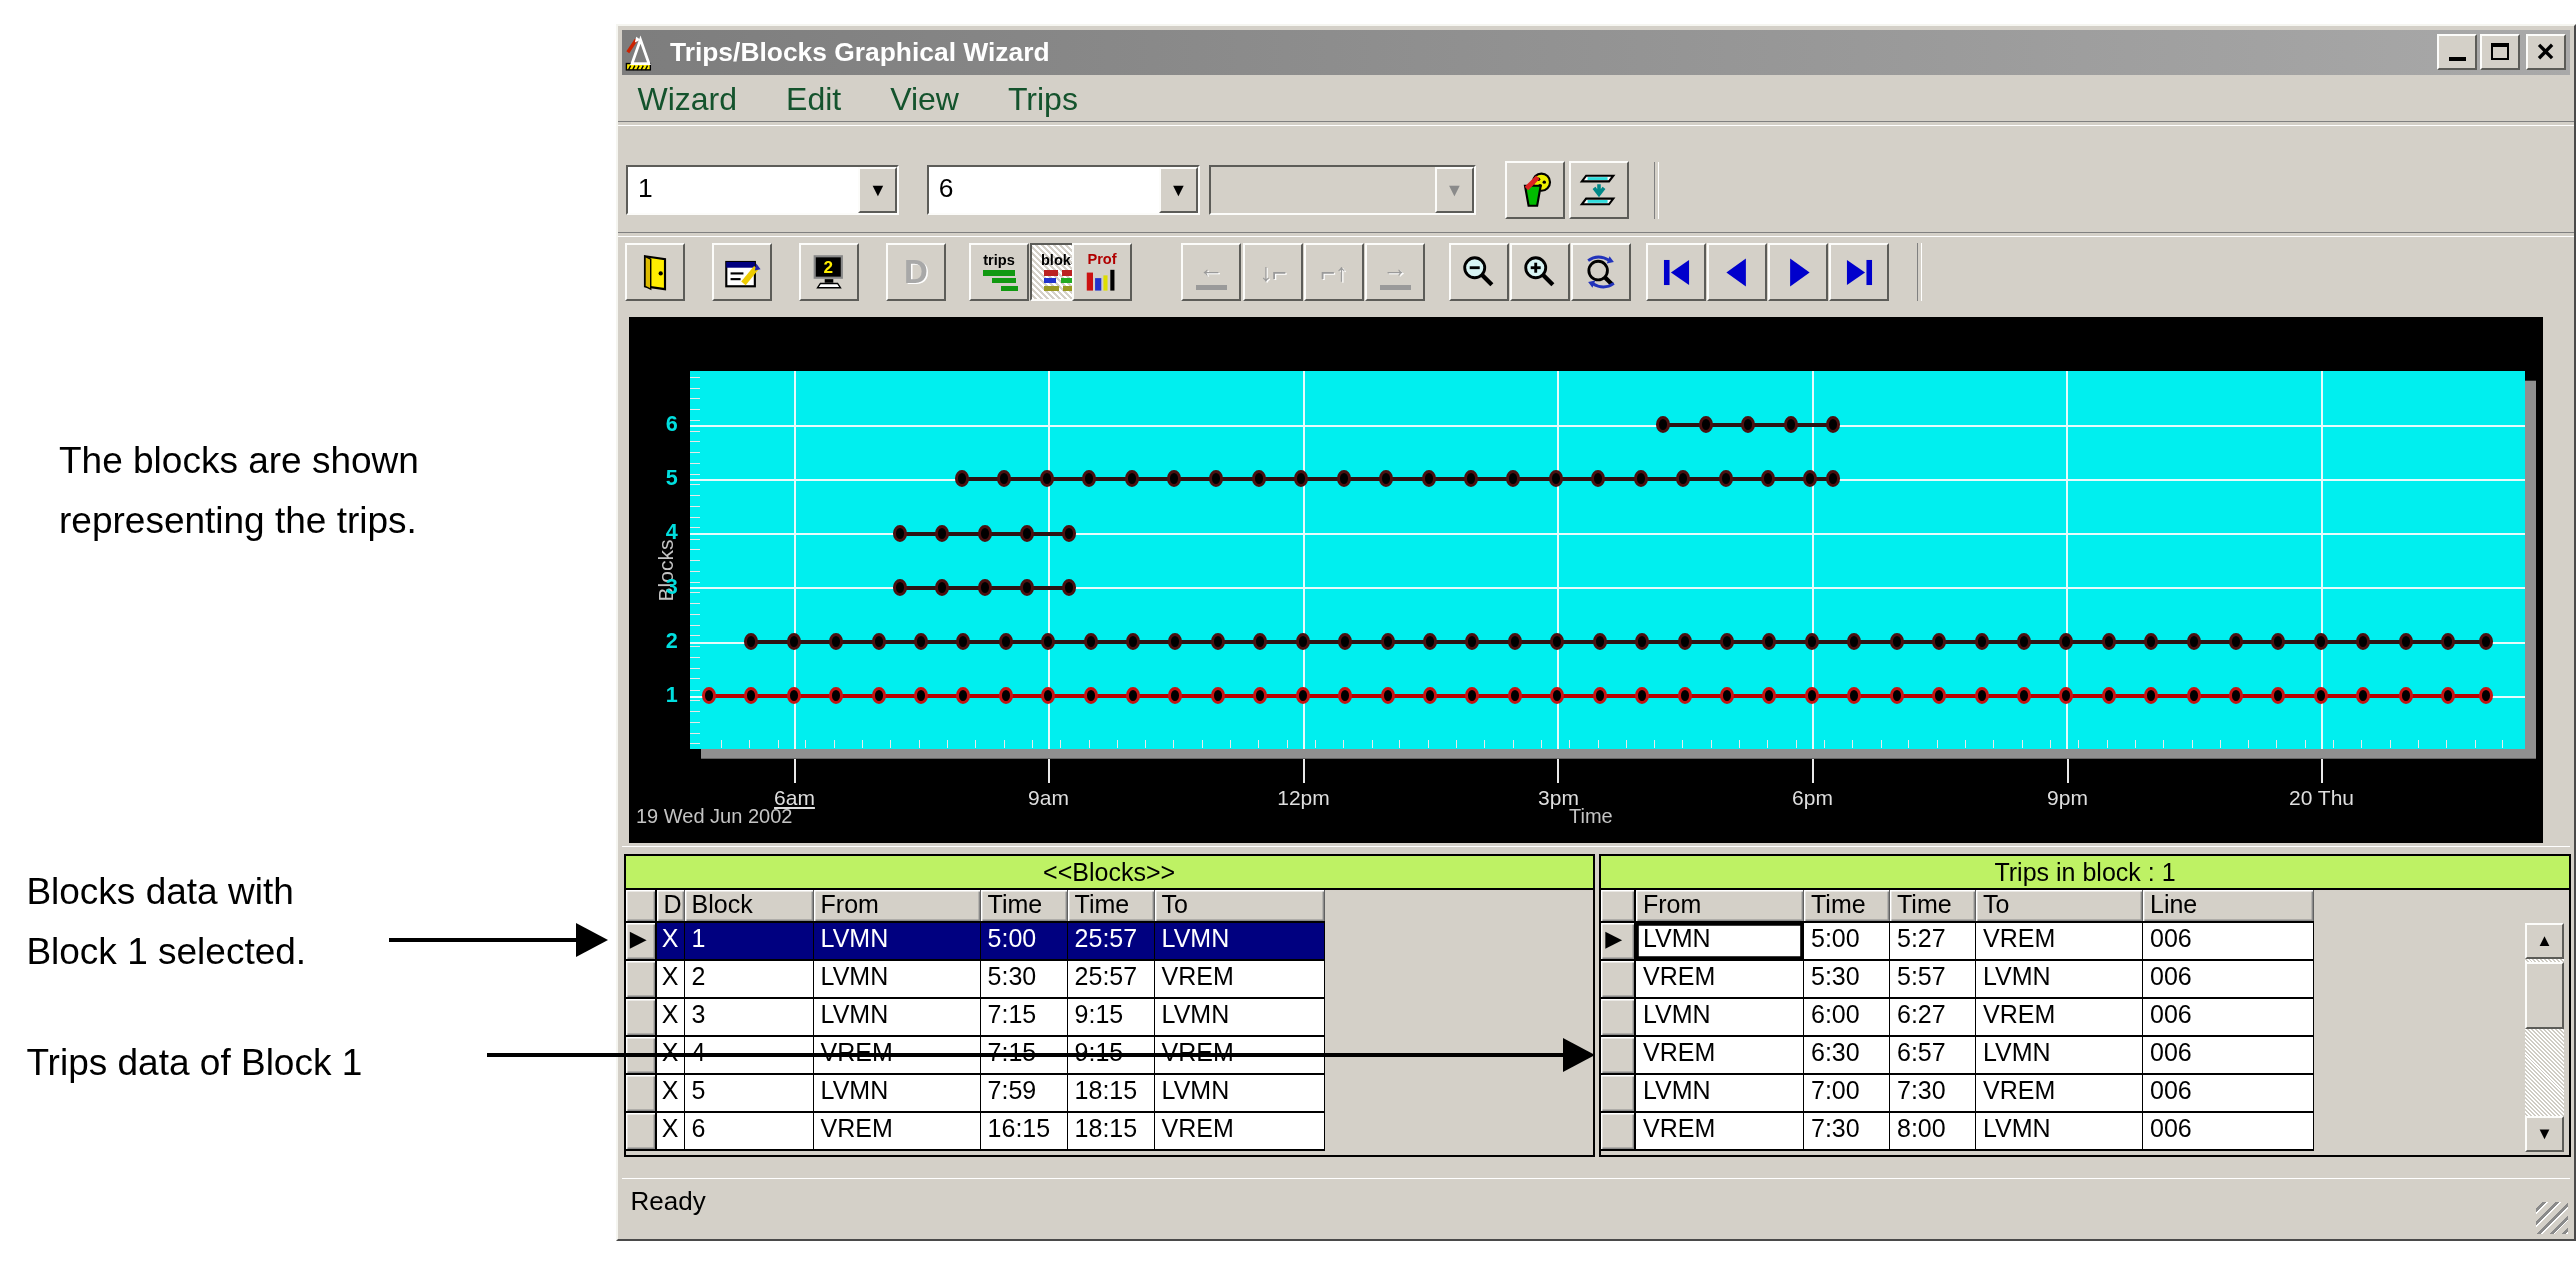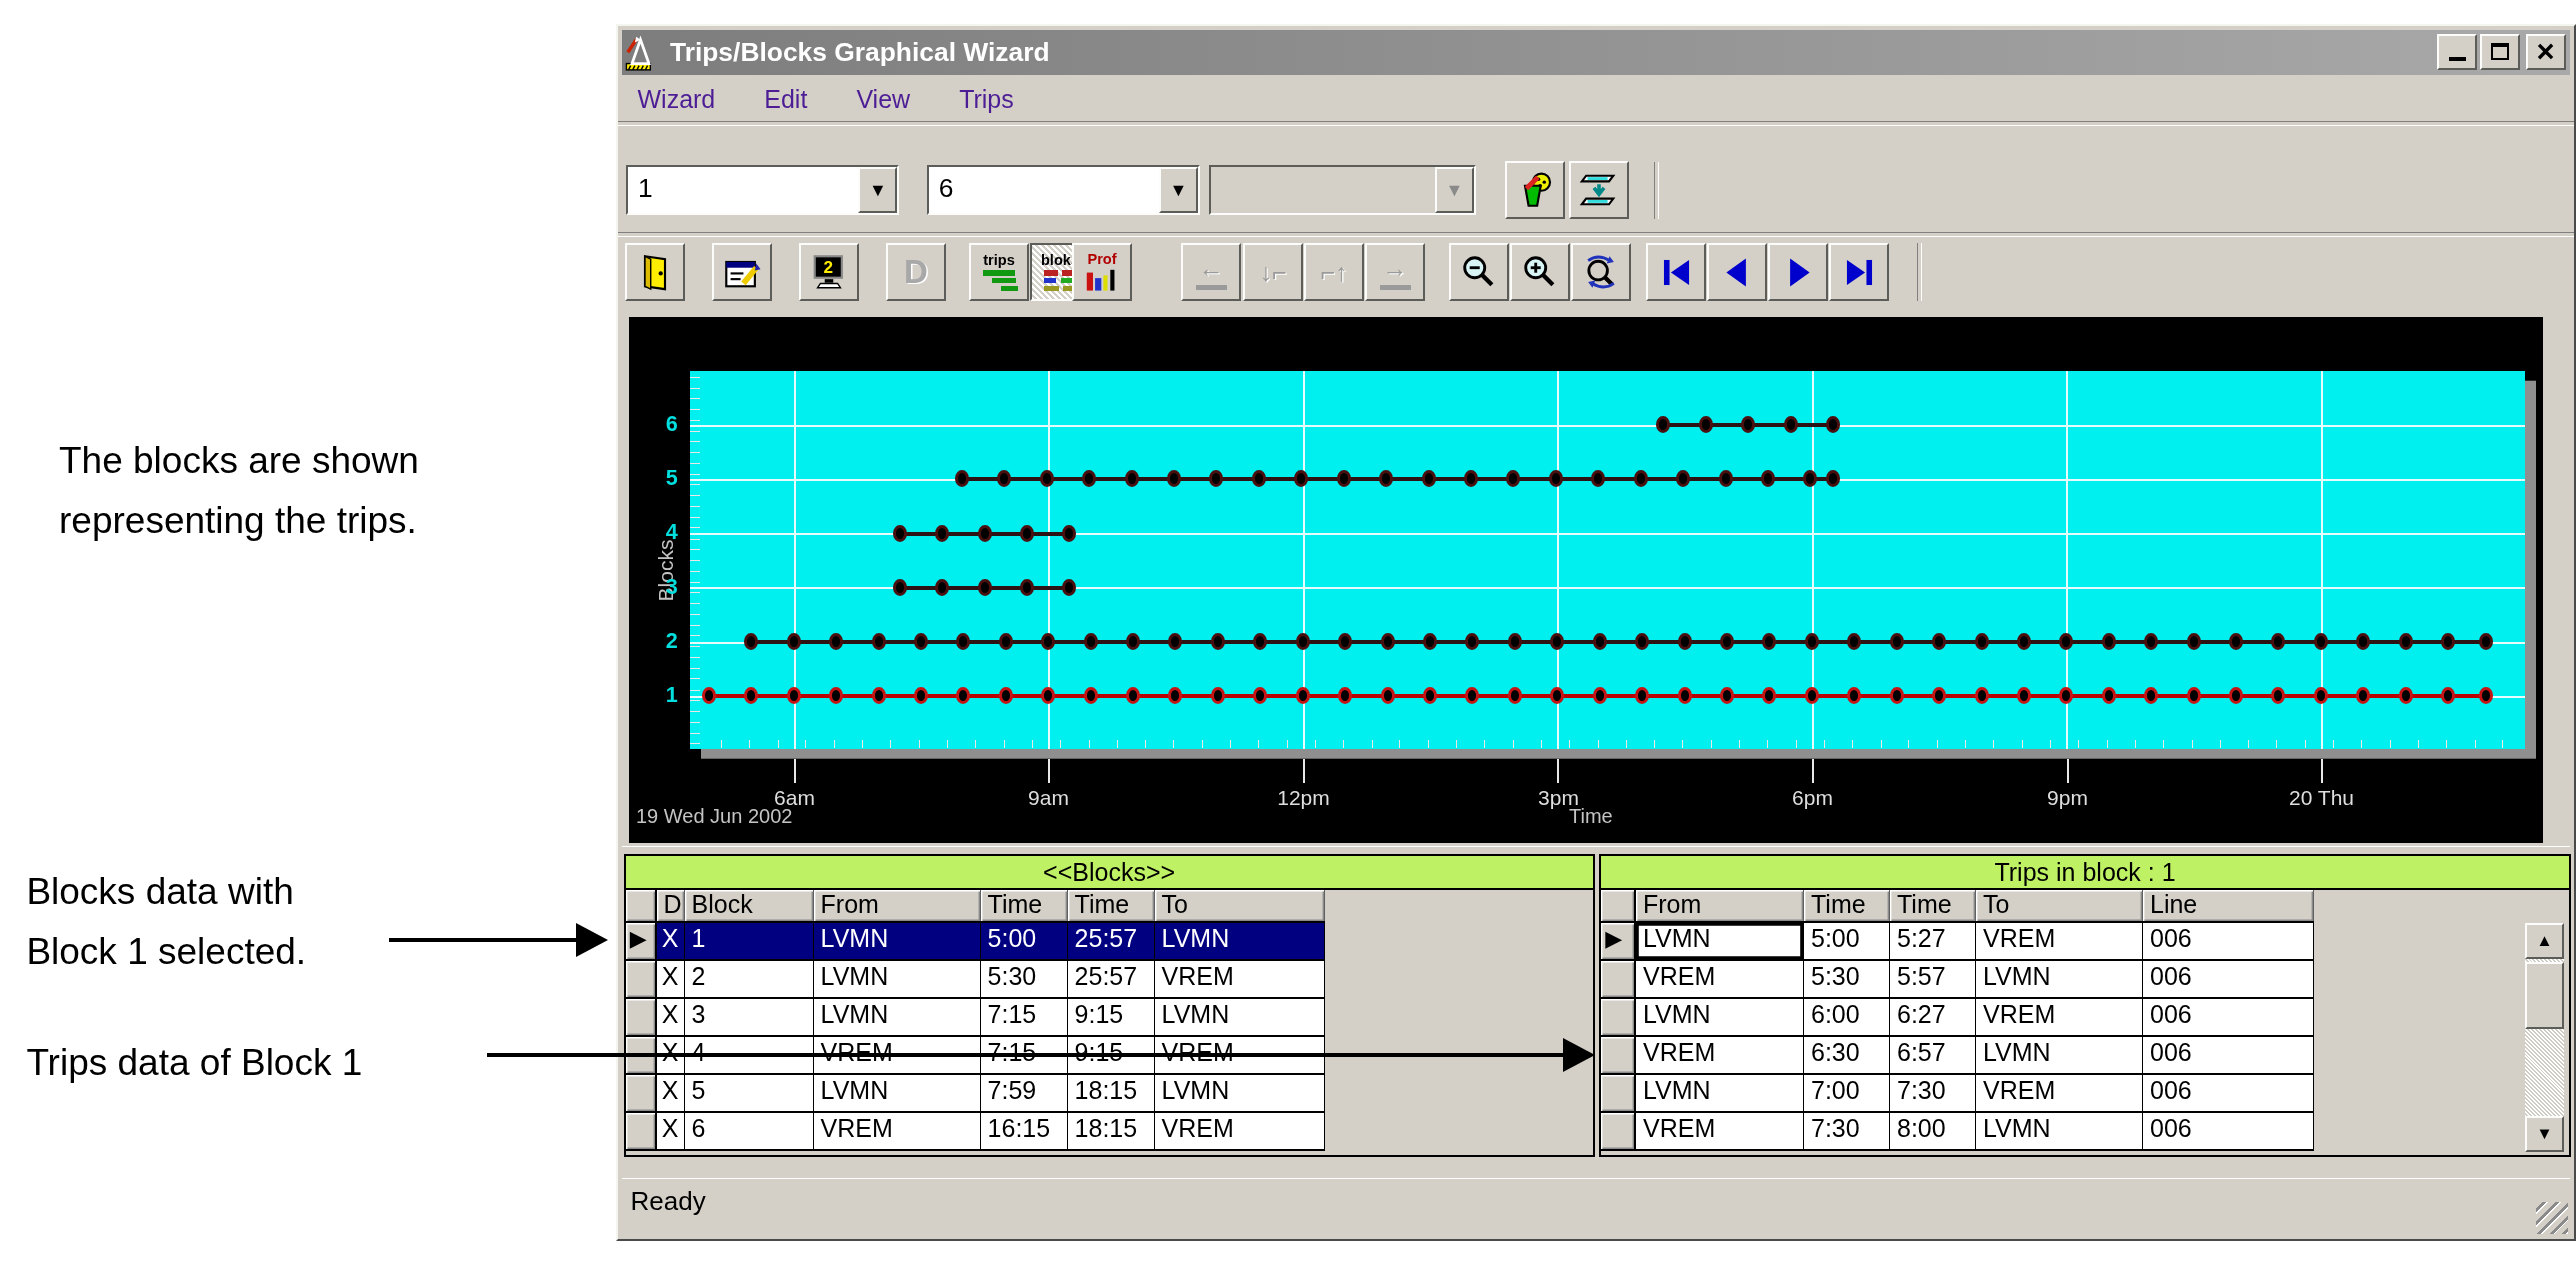--- a/index.html
+++ b/index.html
@@ -11,21 +11,21 @@
     background:linear-gradient(90deg,#7d7d7d,#a9a9a9);display:flex;align-items:center;}
   .title-text{color:#fff;font-weight:bold;font-size:26.4px;margin-left:7px;white-space:nowrap;}
   .title-icon{width:38px;height:38px;margin-left:2.8px;flex:0 0 auto;}
   .title-btns{position:absolute;right:4.2px;top:3.5px;display:flex;gap:2.8px;}
   .tbtn{width:40px;height:36px;background:#d4d0c8;border:2.1px solid;
     border-color:#fcfcfa #5c5c58 #5c5c58 #fcfcfa;display:flex;align-items:center;justify-content:center;box-sizing:border-box;}
   .glyph-min{width:16.7px;height:4.2px;background:#000;margin-top:15.3px;}
   .glyph-max{width:18px;height:16.7px;border:2.8px solid #000;border-top-width:4.9px;box-sizing:border-box;}
   .glyph-close{font-size:31px;font-weight:bold;color:#000;line-height:28px;}
   .menubar{position:absolute;left:4.2px;top:53px;right:4.2px;height:40px;display:flex;align-items:center;gap:49px;padding-left:15.3px;}
-  .menu-item{font-size:25px;color:#4c1d95;}
+  .menu-item{font-size:32px;color:#14532d;}
   .hsep{position:absolute;left:0;right:0;height:2.8px;border-top:1.4px solid #808080;border-bottom:1.4px solid #fff;}
   .vsep{position:absolute;width:2.8px;border-left:1.4px solid #808080;border-right:1.4px solid #fff;}
   
   .combo{position:absolute;height:50px;background:#fff;border:2.1px solid;
     border-color:#5c5c58 #fcfcfa #fcfcfa #5c5c58;box-sizing:border-box;display:flex;}
   .combo .val{flex:1;font-size:26.4px;padding:5.6px 0 0 9.7px;color:#000;}
   .combo .drop{width:39px;background:#d4d0c8;border:2.1px solid;border-color:#fcfcfa #5c5c58 #5c5c58 #fcfcfa;
     display:flex;align-items:center;justify-content:center;font-size:18px;color:#000;box-sizing:border-box;}
   .combo.disabled{background:#d4d0c8;}
   .combo.disabled .drop{color:#8a8a8a;}
@@ -532,21 +532,21 @@
     <div class="chart-ylabel" style="left:-22px;top:241px;">Blocks</div>
     <div class="chart-date" style="left:7px;top:488px;">19 Wed Jun 2002</div>
     <div class="chart-xlabel" style="left:940px;top:488px;">Time</div>
   <div class="ytick" style="left: 16.7px; top: 365px; width: 32px; text-align: right;">1</div>
       <div class="ytick" style="left: 16.7px; top: 311px; width: 32px; text-align: right;">2</div>
       <div class="ytick" style="left: 16.7px; top: 257px; width: 32px; text-align: right;">3</div>
       <div class="ytick" style="left: 16.7px; top: 202px; width: 32px; text-align: right;">4</div>
       <div class="ytick" style="left: 16.7px; top: 148px; width: 32px; text-align: right;">5</div>
       <div class="ytick" style="left: 16.7px; top: 94px; width: 32px; text-align: right;">6</div>
       <div class="xtickline" style="left: 165px; top: 442px; width: 2.1px; height: 24px;"></div>
-      <div class="xtick" style="left: 103px; top: 469px; width: 125px; text-align: center;">6am</div>
+      <div class="xtick" style="left: 103px; top: 469px; width: 125px; text-align: center; text-decoration: underline;">6am</div>
       <div class="xtickline" style="left: 419px; top: 442px; width: 2.1px; height: 24px;"></div>
       <div class="xtick" style="left: 357px; top: 469px; width: 125px; text-align: center;">9am</div>
       <div class="xtickline" style="left: 674px; top: 442px; width: 2.1px; height: 24px;"></div>
       <div class="xtick" style="left: 612px; top: 469px; width: 125px; text-align: center;">12pm</div>
       <div class="xtickline" style="left: 928px; top: 442px; width: 2.1px; height: 24px;"></div>
       <div class="xtick" style="left: 867px; top: 469px; width: 125px; text-align: center;">3pm</div>
       <div class="xtickline" style="left: 1183px; top: 442px; width: 2.1px; height: 24px;"></div>
       <div class="xtick" style="left: 1121px; top: 469px; width: 125px; text-align: center;">6pm</div>
       <div class="xtickline" style="left: 1438px; top: 442px; width: 2.1px; height: 24px;"></div>
       <div class="xtick" style="left: 1376px; top: 469px; width: 125px; text-align: center;">9pm</div>

